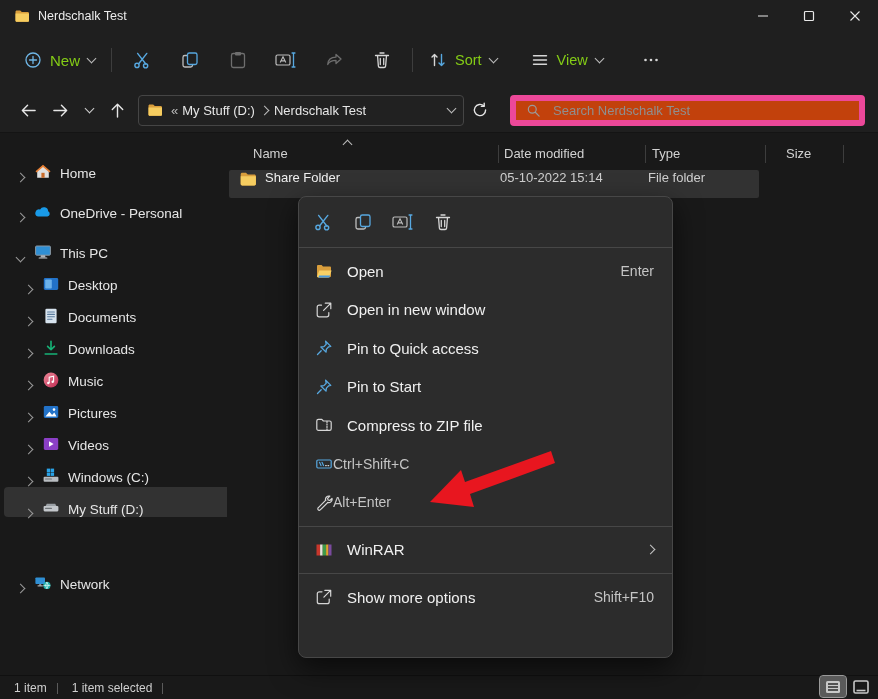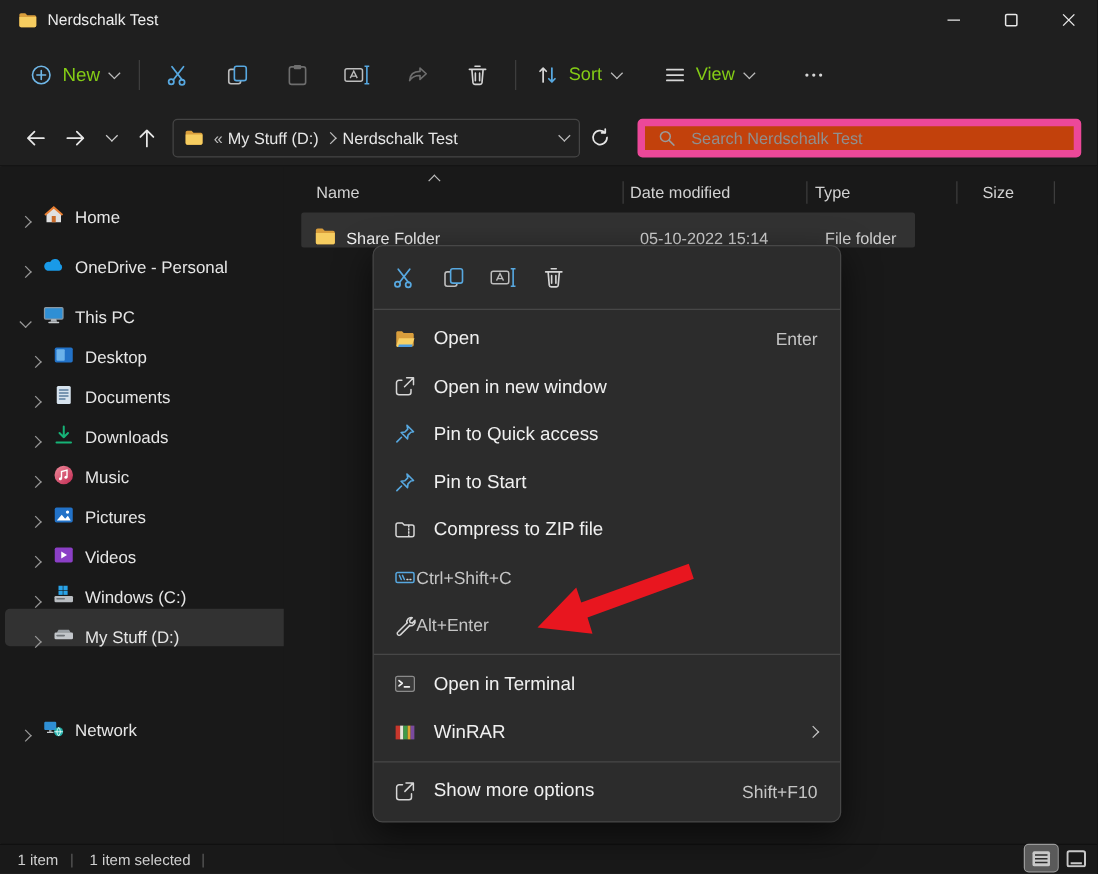--- a/index.html
+++ b/index.html
@@ -43,21 +43,21 @@
   .srow .slabel{margin-left:8px;white-space:nowrap;}
   .lvl0{padding-left:8px;}
   .lvl1{padding-left:16px;}
   .srow.selected{background:#323232;}
   
   .content{left:227px;top:133px;width:651px;height:542px;background:#191919;}
   .listheader{position:absolute;left:0;top:7px;width:651px;height:28px;font-size:13px;color:#d2d2d2;}
   .hsep{position:absolute;top:5px;width:1px;height:18px;background:#3d3d3d;}
   .hlabel{position:absolute;top:6px;}
   .sortcaret{position:absolute;left:117px;top:1px;color:#bdbdbd;}
-  .filerow{position:absolute;left:14px;top:37px;width:491px;height:28px;background:#323232;border-radius:2px;display:flex;align-items:flex-end;font-size:13px;}
+  .filerow{position:absolute;left:2px;top:37px;width:530px;height:28px;background:#323232;border-radius:2px;display:flex;align-items:flex-start;font-size:13px;}
   .filerow .fico{margin-left:10px;display:flex;}
   .filerow .fname{margin-left:8px;color:#f0f0f0;}
   .cell{position:absolute;color:#cfcfcf;}
   
   .statusbar{left:0;top:675px;width:878px;height:24px;background:#191919;border-top:1px solid #101010;display:flex;align-items:center;font-size:12px;color:#cfcfcf;}
   .stxt{margin:0 10px 0 14px;}
   .ssep{width:1px;height:11px;background:#5a5a5a;}
   .viewtoggles{position:absolute;right:4px;top:676px;display:flex;gap:2px;}
   .vbtn{width:26px;height:21px;display:flex;align-items:center;justify-content:center;border-radius:3px;}
   .vbtn.active{background:#5a5a5a;outline:1px solid #9a9a9a;}
@@ -529,31 +529,20 @@
             <path d="M10.6 7.4a3.5 3.5 0 0 1 .9-3.4 3.5 3.5 0 0 1 3.3-.9l-2.2 2.2.5 1.7 1.7.5 2.2-2.2a3.5 3.5 0 0 1-.9 3.3 3.5 3.5 0 0 1-3.4.9"></path>
           </svg>
       </span>
       <span class="mshortcut">Alt+Enter</span>
     </div>
     <div class="msep"></div>
 
     <div class="mitem">
       <span class="mico">
         <svg width="18" height="18" viewBox="0 0 18 18">
-            <rect x="1.5" y="3" width="15" height="12" rx="1.6" fill="#3a3a3a" stroke="#8a8a8a" stroke-width="1"></rect>
-            <path d="M4.2 6.5 6.8 8.6 4.2 10.7" fill="none" stroke="#f0f0f0" stroke-width="1.3" stroke-linecap="round" stroke-linejoin="round"></path>
-            <path d="M8.5 11.5h4" stroke="#f0f0f0" stroke-width="1.3" stroke-linecap="round"></path>
-          </svg>
-      </span>
-      <span class="mlabel">Open in Terminal</span>
-      <span class="mshortcut"></span>
-    </div>
-    <div class="mitem">
-      <span class="mico">
-        <svg width="18" height="18" viewBox="0 0 18 18">
             <rect x="1.5" y="3.5" width="3.6" height="11" fill="#c8372c"></rect>
             <rect x="5.1" y="3.5" width="2.6" height="11" fill="#e8e4da"></rect>
             <rect x="7.7" y="3.5" width="3.4" height="11" fill="#3f9b48"></rect>
             <rect x="11.1" y="3.5" width="2.4" height="11" fill="#e0a32e"></rect>
             <rect x="13.5" y="3.5" width="3" height="11" fill="#7a4a9e"></rect>
           </svg>
       </span>
       <span class="mlabel">WinRAR</span>
       <span class="subchev chev chev-right"></span>
     </div>

